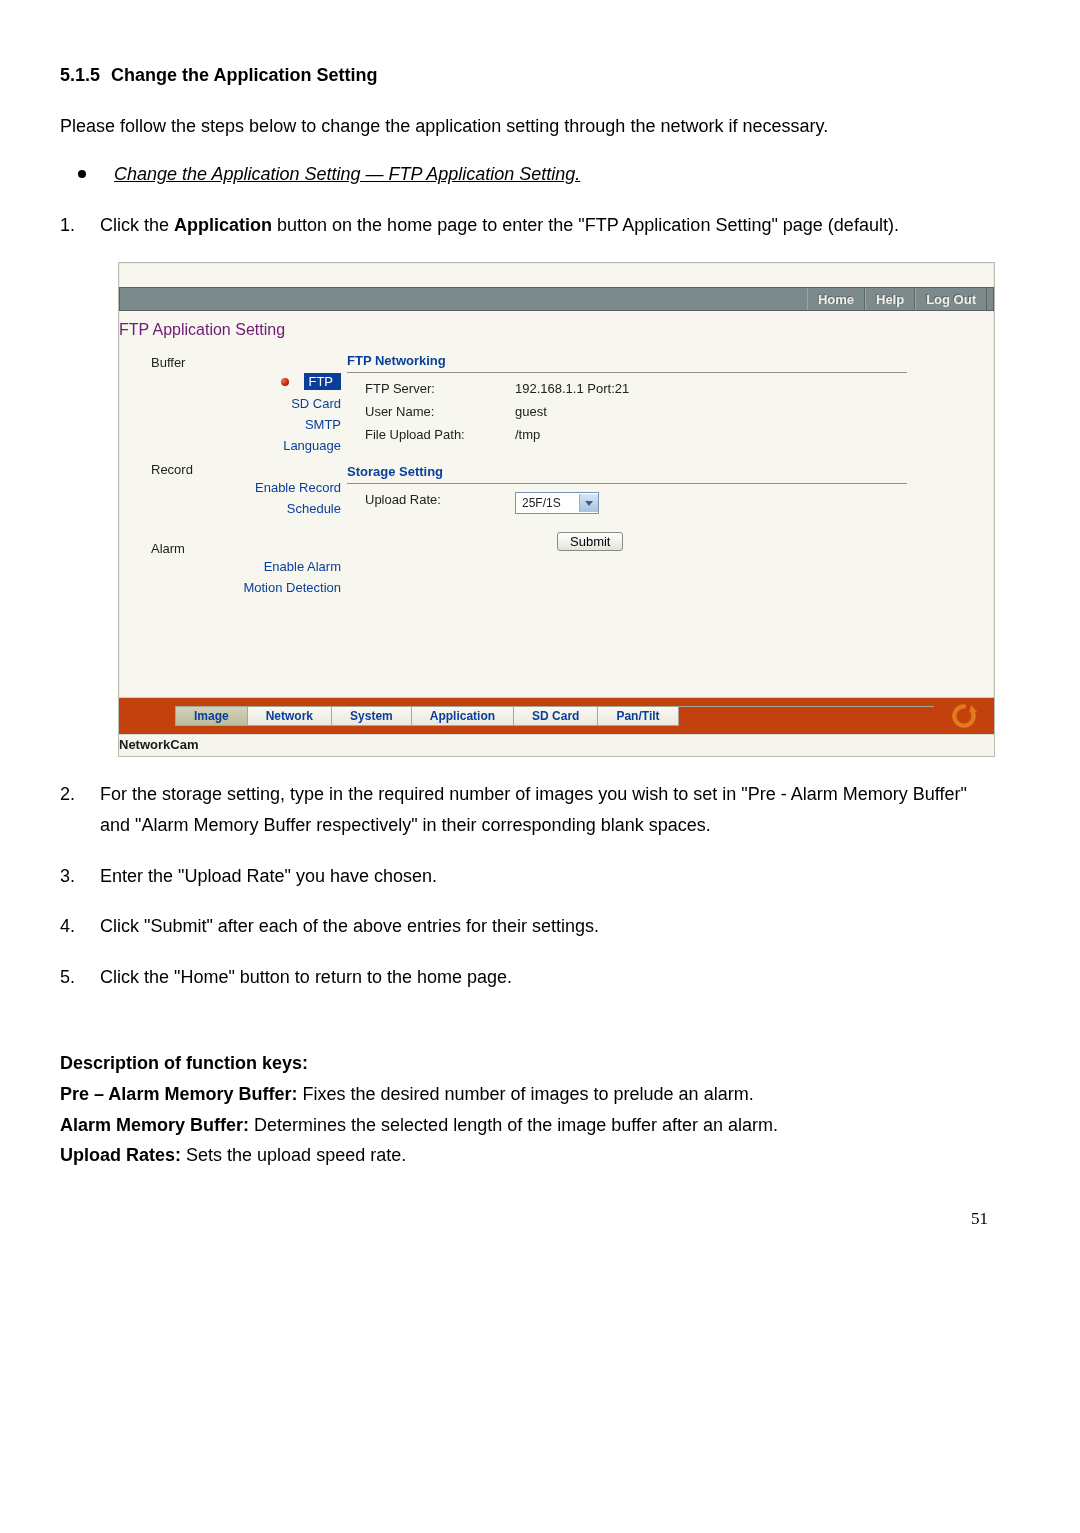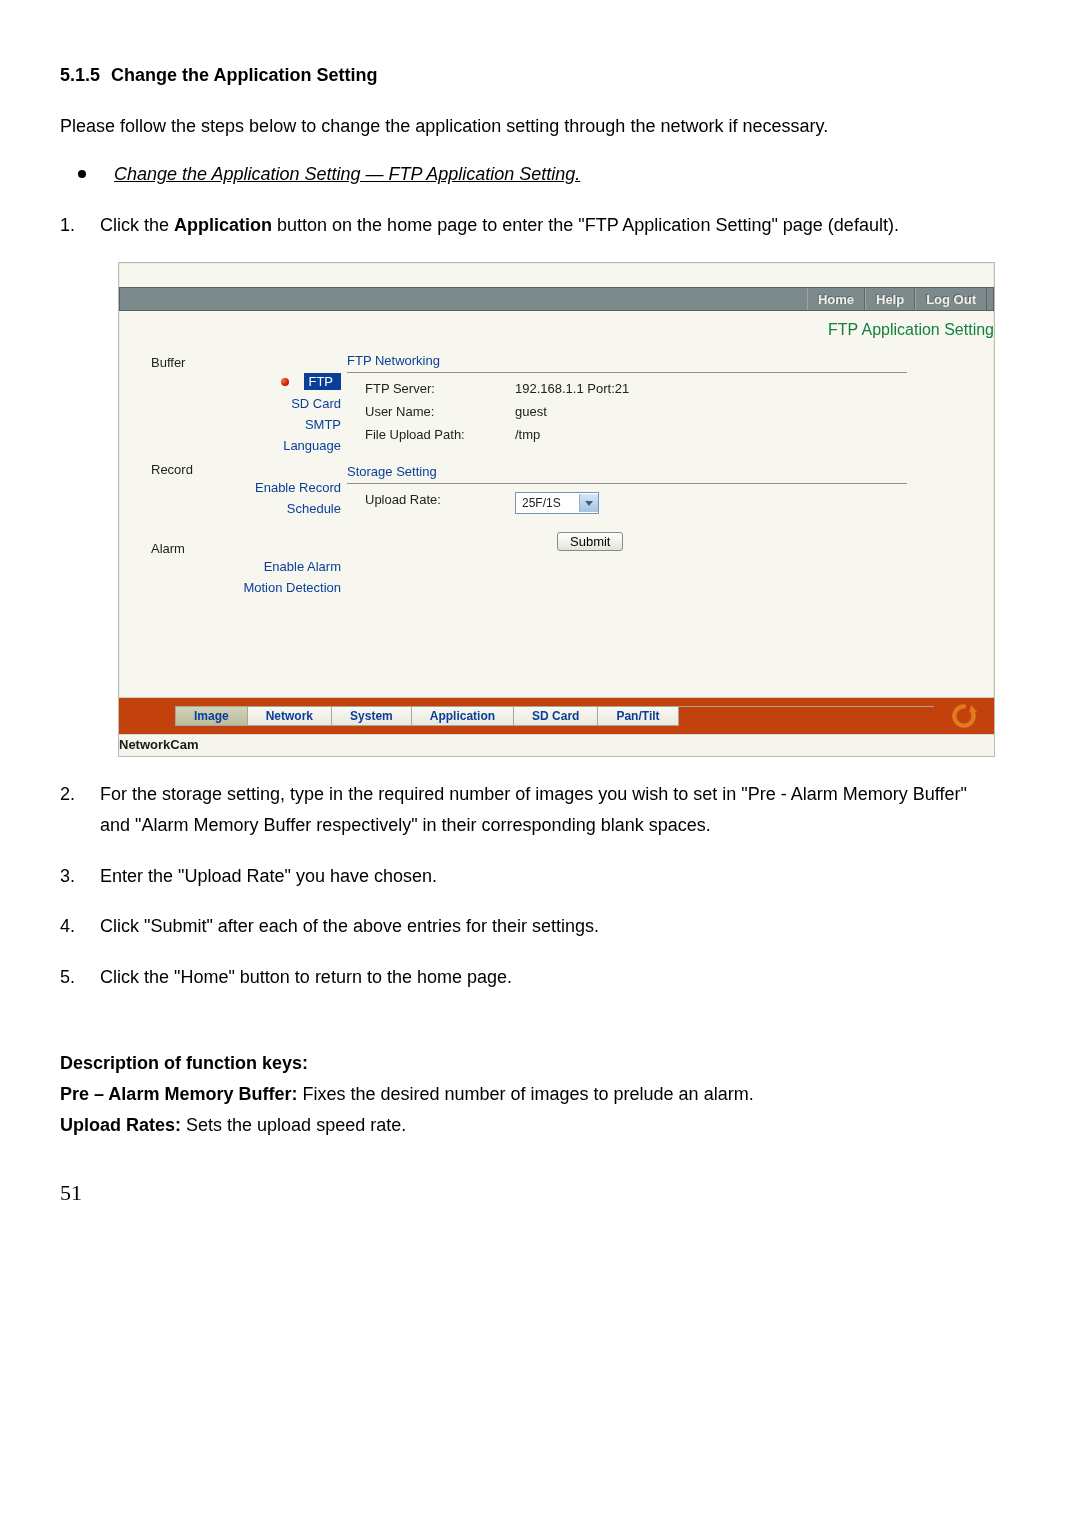--- a/index.html
+++ b/index.html
@@ -21,21 +21,21 @@
   .bullet-row { display: flex; align-items: flex-start; margin-top: 18px; }
   .bullet-dot {
     width: 8px; height: 8px; border-radius: 50%; background: #000;
     margin: 11px 28px 0 18px; flex: 0 0 auto;
   }
   .bullet-text { font-style: italic; text-decoration: underline; }
   .ol-row { display: flex; margin-top: 20px; }
   .ol-num { width: 40px; flex: 0 0 40px; }
   .ol-body { flex: 1; }
   .bold { font-weight: bold; }
-  .page-num { text-align: left; font-family: "Times New Roman", serif; font-size: 22px; margin-top: 34px; }
+  .page-num { text-align: right; font-family: "Times New Roman", serif; font-size: 17px; margin-top: 34px; }
 
   
   .shot-wrap { margin: 22px 0 22px 58px; }
   .shot {
     width: 875px;
     border: 1px solid #bcbcb0;
     background: #f7f7f0;
     box-shadow: inset 0 0 0 1px #eaeae0;
     position: relative;
   }
@@ -54,24 +54,24 @@
     color: #f0f0e8;
     font: bold 13px Verdana, sans-serif;
     text-shadow: -1px -1px 0 #5a6566;
     padding: 0 10px;
     border-left: 1px solid #9aa6a7;
     border-right: 1px solid #5a6566;
     height: 100%;
     display: flex; align-items: center;
   }
   .panel-title {
-    text-align: right;
+    text-align: left;
     font: 16px Verdana, sans-serif;
     padding: 10px 0 14px 0;
-    color: #15803d;
+    color: #701a75;
   }
   .panel-body { display: flex; padding: 0 32px 24px 32px; min-height: 320px; }
   .sidebar {
     width: 190px; flex: 0 0 190px;
     font: 13px Verdana, sans-serif;
   }
   .side-head { font-weight: normal; color: #222; margin-top: 2px; }
   .side-item {
     padding: 3px 0 3px 18px;
     color: #0a3e99;
@@ -85,21 +85,21 @@
   }
   .red-dot {
     width: 8px; height: 8px; border-radius: 50%;
     background: radial-gradient(circle at 30% 30%, #ff6b4a, #b81a00 70%);
     display: inline-block;
     margin-right: 2px;
   }
   .side-item.ftp-row { padding-left: 0; }
   .form-area { flex: 1; padding-left: 6px; font: 13px Verdana, sans-serif; color: #222; }
   .group-head {
-    color: #0a3e99; font-weight: normal;
+    color: #0a3e99; font-weight: bold;
     border-bottom: 1px solid #8f8f87;
     padding-bottom: 4px; margin-bottom: 4px;
     width: 560px;
   }
   .frow { display: flex; padding: 4px 0 4px 18px; }
   .flabel { width: 150px; }
   .fval { }
   .group2 { margin-top: 18px; }
   .select-box {
     display: inline-flex; align-items: center;
@@ -290,17 +290,20 @@
     <div class="ol-num">5.</div>
     <div class="ol-body">Click the "Home" button to return to the home page.</div>
   </div>
 
   <div class="desc-head">Description of function keys:</div>
 
   <div class="desc-item">
     <span class="bold">Pre – Alarm Memory Buffer:</span><span> Fixes the desired number of images to prelude an alarm.</span>
   </div>
   <div class="desc-item">
+    <span class="bold">Alarm Memory Buffer:</span><span> Determines the selected length of the image buffer after an alarm.</span>
+  </div>
+  <div class="desc-item">
     <span class="bold">Upload Rates:</span><span> Sets the upload speed rate.</span>
   </div>
 
   <div class="page-num">51</div>
 </div>
 
 </body></html>

